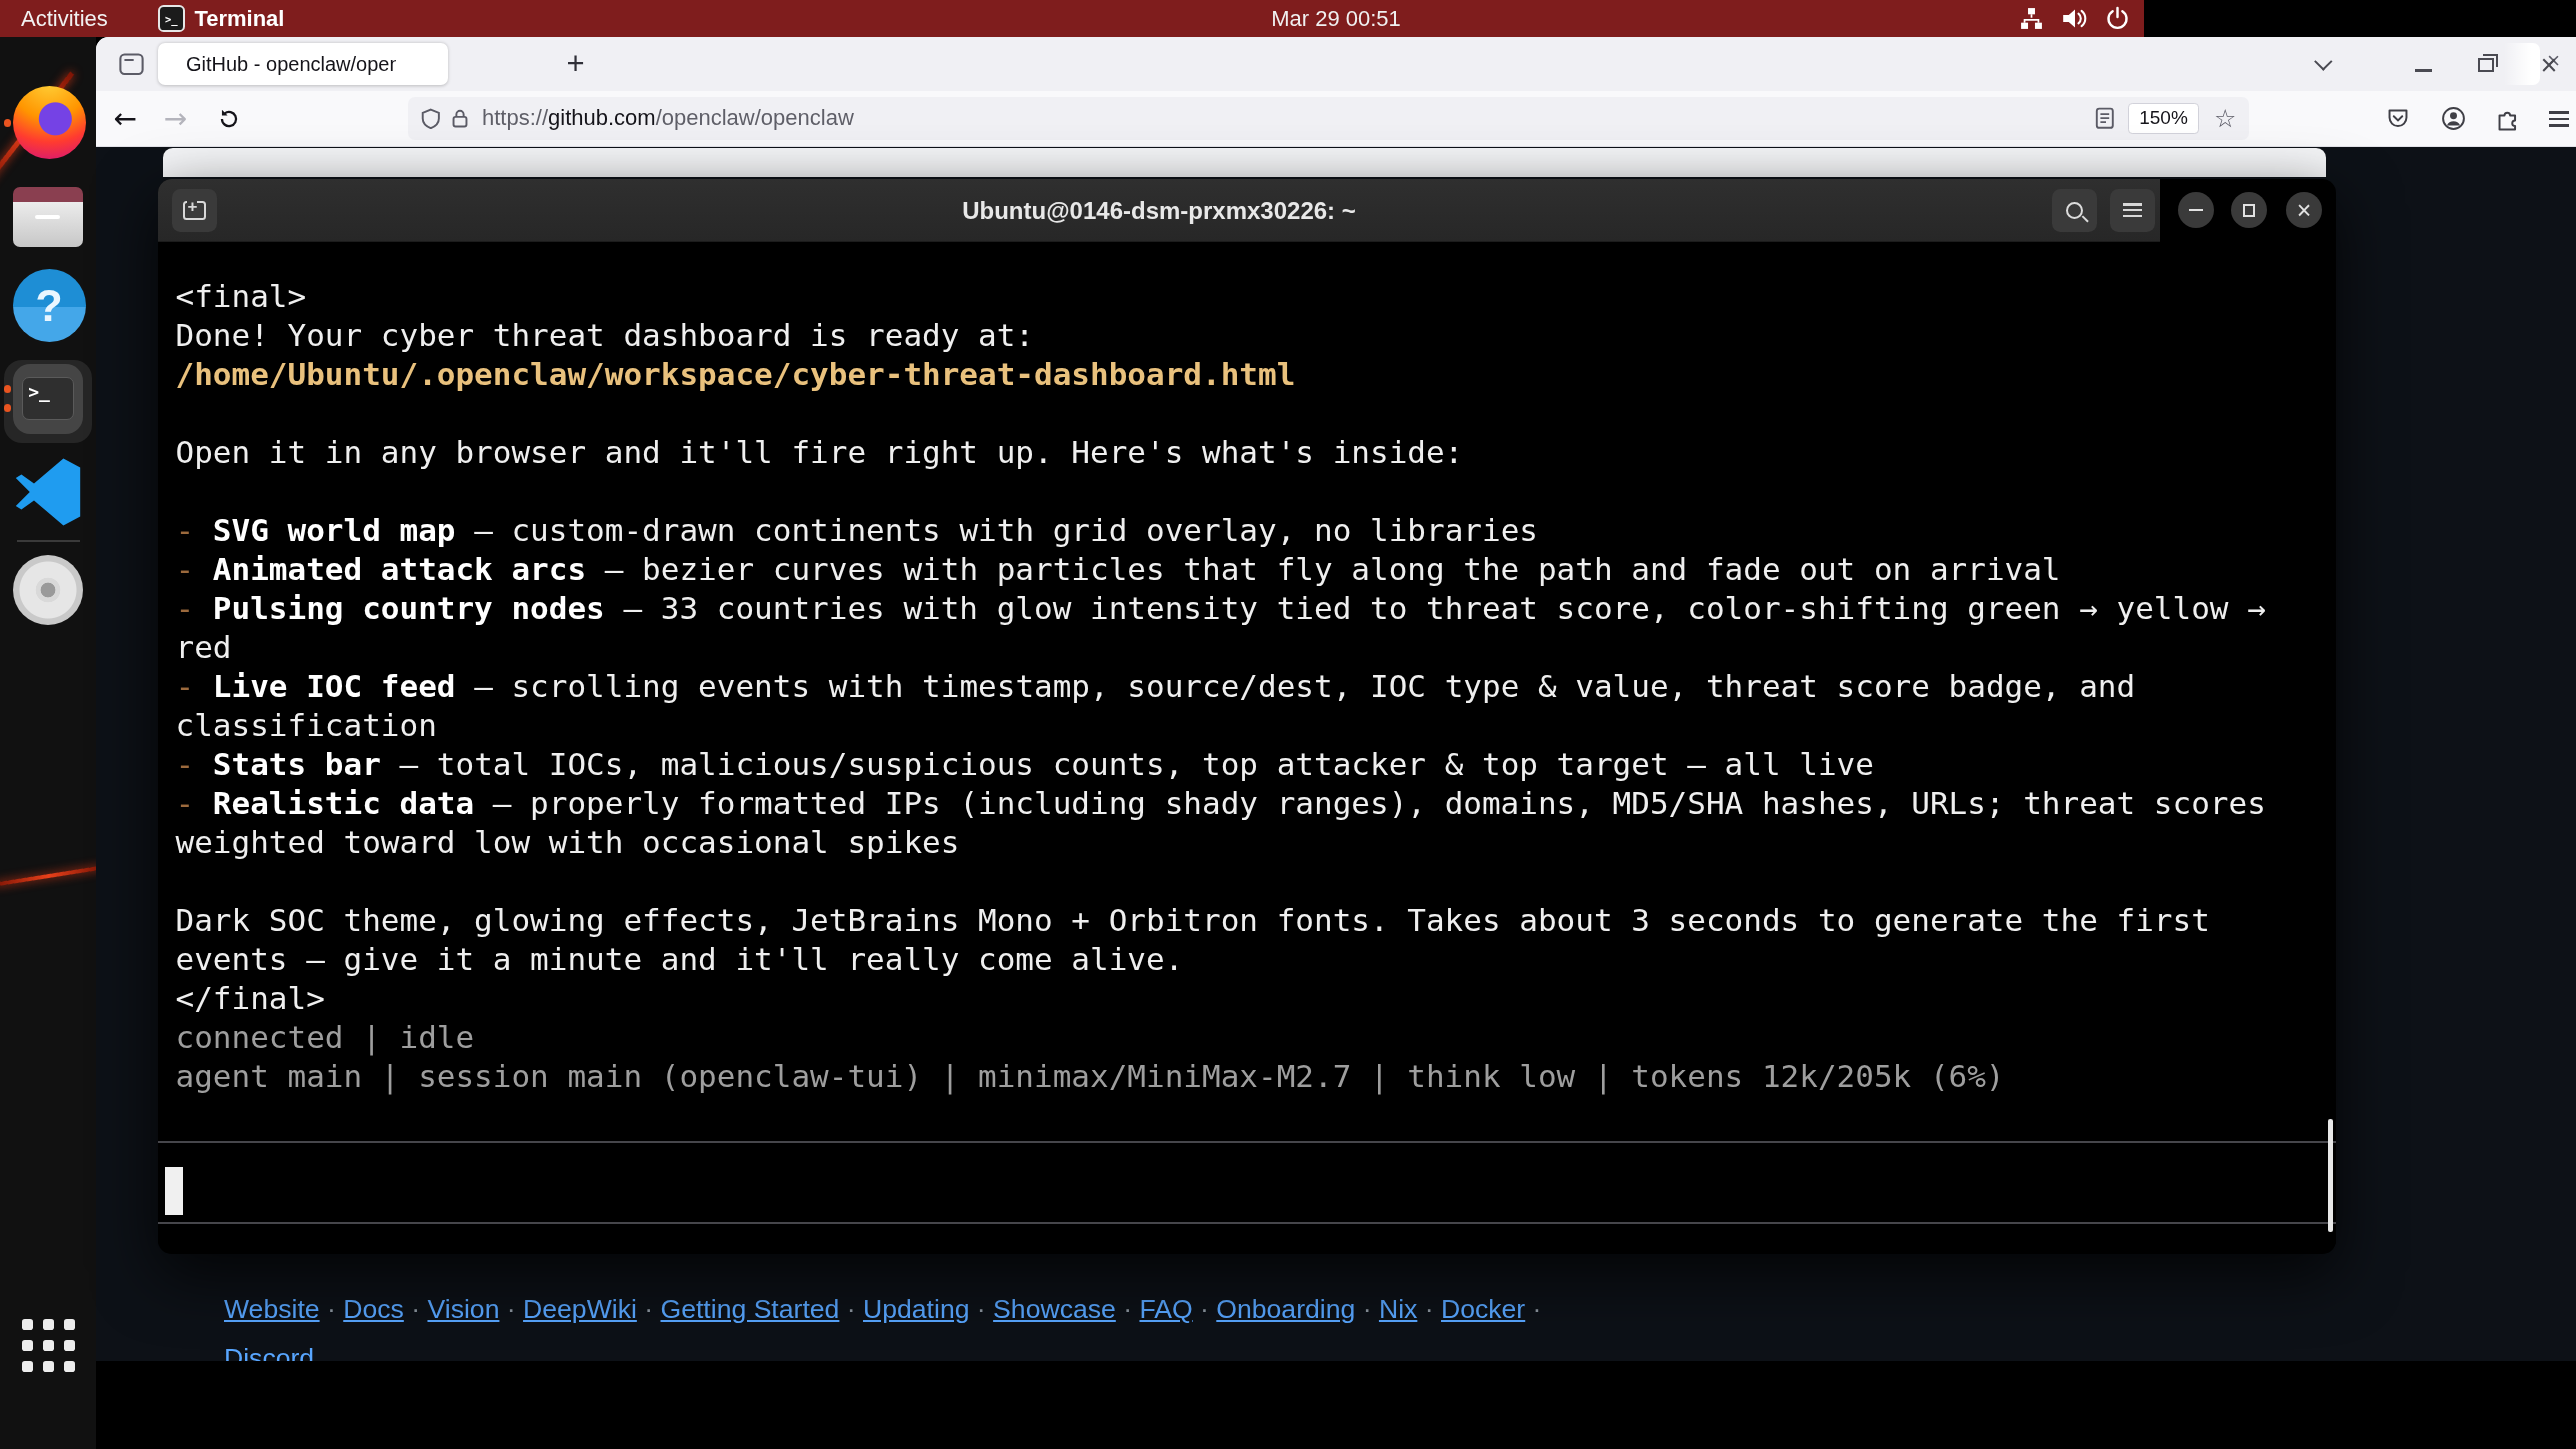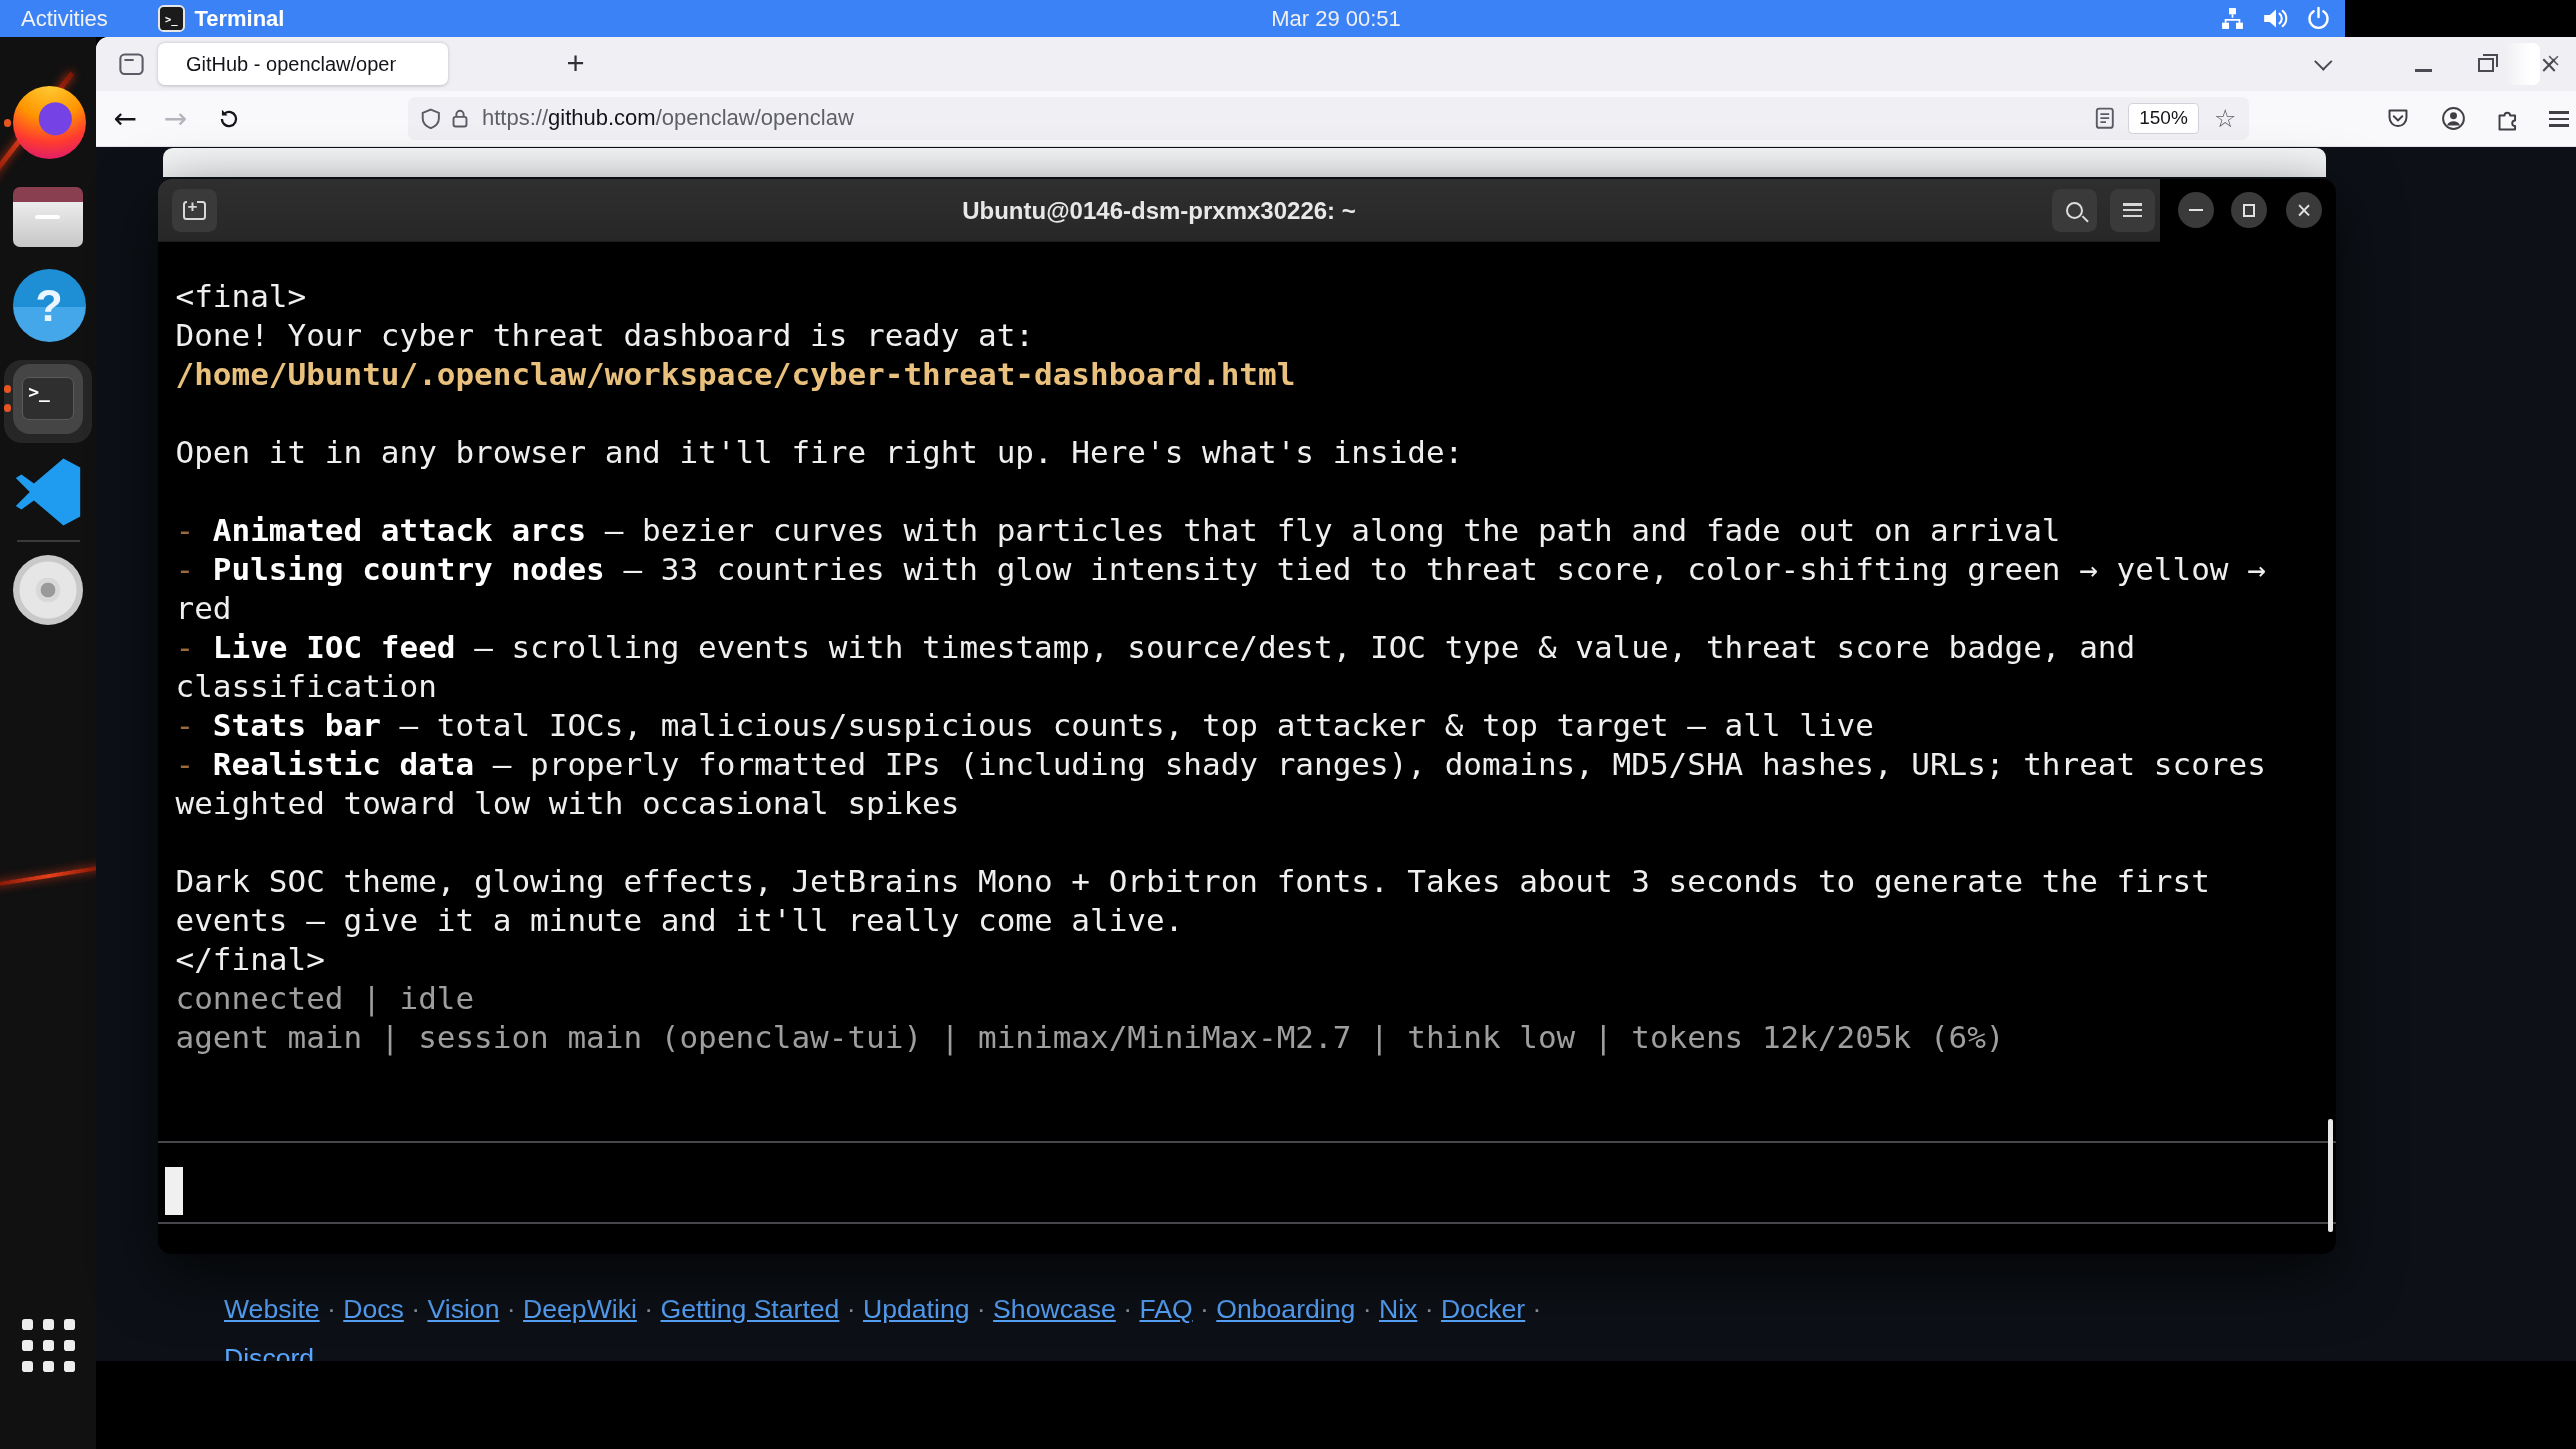--- a/index.html
+++ b/index.html
@@ -1,20 +1,20 @@
 <!DOCTYPE html>
 <html style="font-size:11.2px"><head>
 <meta charset="utf-8">
 <style>
   * { margin:0; padding:0; box-sizing:border-box; }
   html,body { width:2576px; height:1449px; background:#000; overflow:hidden;
               font-family:"Liberation Sans", sans-serif; position:relative; }
 
   
-  .top-bar { position:absolute; left:0; top:0; width:2345px; height:37px; background:#3b82f6; z-index:60;text-decoration:underline; }
+  .top-bar { position:absolute; left:0; top:0; width:2144px; height:37px; background:#7f1d1d; z-index:60;text-decoration:underline; }
   .activities { position:absolute; left:21px; top:0; height:37px; line-height:37px; color:#f2f2f2; font-size:22px; }
   .app-indicator { position:absolute; left:158px; top:0; height:37px; display:flex; align-items:center; gap:9.8px; }
   .mini-term { width:26.6px; height:26.6px; border:2.1px solid #e6e6e6; border-radius:5.6px; background:#1b1b1b;
                color:#fff; font-family:"DejaVu Sans Mono",monospace; font-size:10.5px; font-weight:bold;
                display:flex; align-items:center; justify-content:center; }
   .app-indicator .app-label { color:#ffffff; font-size:22px; font-weight:bold; }
   .clock { position:absolute; left:1336px; transform:translateX(-50%); top:0; height:37px; line-height:37px;
            color:#f0f0f0; font-size:22px; }
   .status-icons { position:absolute; right:14px; top:0; height:37px; display:flex; align-items:center; gap:17px; }
   .status-icons svg { display:block; }
@@ -334,20 +334,21 @@
   </div>
 
   <div class="term-body">
     <div id="terminal-output">
         <div class="term-line"><span class="seg-text">&lt;final&gt;</span></div>
         <div class="term-line"><span class="seg-text">Done! Your cyber threat dashboard is ready at:</span></div>
         <div class="term-line"><span class="seg-path">/home/Ubuntu/.openclaw/workspace/cyber-threat-dashboard.html</span></div>
         <div class="term-line">&nbsp;</div>
         <div class="term-line"><span class="seg-text">Open it in any browser and it'll fire right up. Here's what's inside:</span></div>
         <div class="term-line">&nbsp;</div>
+        <div class="term-line"><span class="seg-bullet">- </span><span class="seg-bold">SVG world map</span><span class="seg-text"> — custom-drawn continents with grid overlay, no libraries</span></div>
         <div class="term-line"><span class="seg-bullet">- </span><span class="seg-bold">Animated attack arcs</span><span class="seg-text"> — bezier curves with particles that fly along the path and fade out on arrival</span></div>
         <div class="term-line"><span class="seg-bullet">- </span><span class="seg-bold">Pulsing country nodes</span><span class="seg-text"> — 33 countries with glow intensity tied to threat score, color-shifting green → yellow →</span></div>
         <div class="term-line"><span class="seg-text">red</span></div>
         <div class="term-line"><span class="seg-bullet">- </span><span class="seg-bold">Live IOC feed</span><span class="seg-text"> — scrolling events with timestamp, source/dest, IOC type &amp; value, threat score badge, and</span></div>
         <div class="term-line"><span class="seg-text">classification</span></div>
         <div class="term-line"><span class="seg-bullet">- </span><span class="seg-bold">Stats bar</span><span class="seg-text"> — total IOCs, malicious/suspicious counts, top attacker &amp; top target — all live</span></div>
         <div class="term-line"><span class="seg-bullet">- </span><span class="seg-bold">Realistic data</span><span class="seg-text"> — properly formatted IPs (including shady ranges), domains, MD5/SHA hashes, URLs; threat scores</span></div>
         <div class="term-line"><span class="seg-text">weighted toward low with occasional spikes</span></div>
         <div class="term-line">&nbsp;</div>
         <div class="term-line"><span class="seg-text">Dark SOC theme, glowing effects, JetBrains Mono + Orbitron fonts. Takes about 3 seconds to generate the first</span></div>

